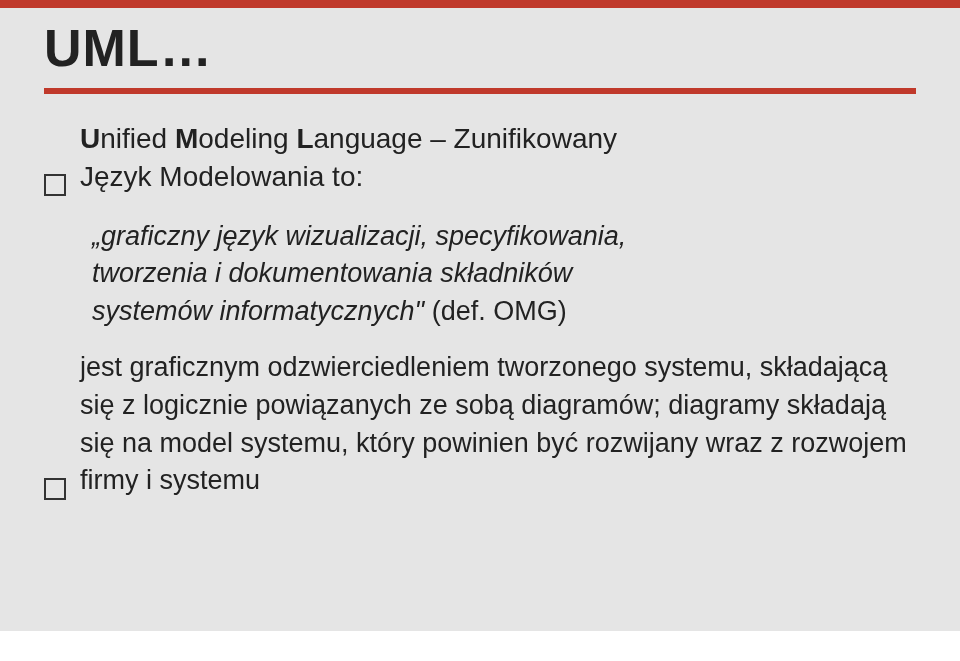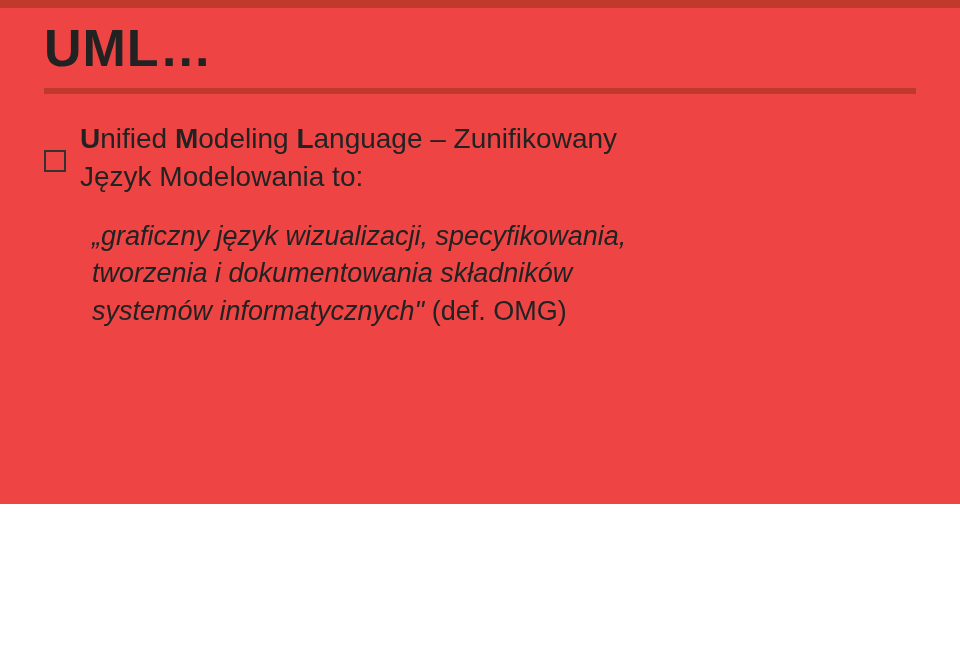--- a/index.html
+++ b/index.html
@@ -11,22 +11,22 @@
     body {
       width: 960px;
       height: 661px;
       background: #ffffff;
       font-family: Arial, sans-serif;
       overflow: hidden;
     }
 
     .slide {
       width: 960px;
-      height: 504px;
-      background: #ef4444;
+      height: 631px;
+      background: #e5e5e5;
       position: relative;
       padding: 0;
     }
 
     
     .top-bar {
       width: 100%;
       height: 8px;
       background: #c0392b;
       position: absolute;
@@ -63,21 +63,21 @@
       position: absolute;
       top: 120px;
       left: 44px;
       right: 44px;
       bottom: 30px;
     }
 
     
     .bullet-item {
       display: flex;
-      align-items: center;
+      align-items: flex-end;
       margin-bottom: 22px;
     }
 
     .bullet-icon {
       flex-shrink: 0;
       width: 22px;
       height: 22px;
       border: 2.5px solid #333333;
       margin-right: 14px;
       margin-top: 6px;
@@ -147,15 +147,19 @@
     </div>
 
     <div class="quote-block">
       <div class="quote-text">
         „graficzny język wizualizacji, specyfikowania,<br>
         tworzenia i dokumentowania składników<br>
         systemów informatycznych" <span class="normal">(def. OMG)</span>
       </div>
     </div>
 
+    <div class="bullet-item second-bullet">
+      <div class="bullet-icon"></div>
+      <div class="second-bullet-text">jest graficznym odzwierciedleniem tworzonego systemu, składającą się z logicznie powiązanych ze sobą diagramów; diagramy składają się na model systemu, który powinien być rozwijany wraz z rozwojem firmy i systemu</div>
+    </div>
 
   </div>
 </div>
 
 </body></html>

